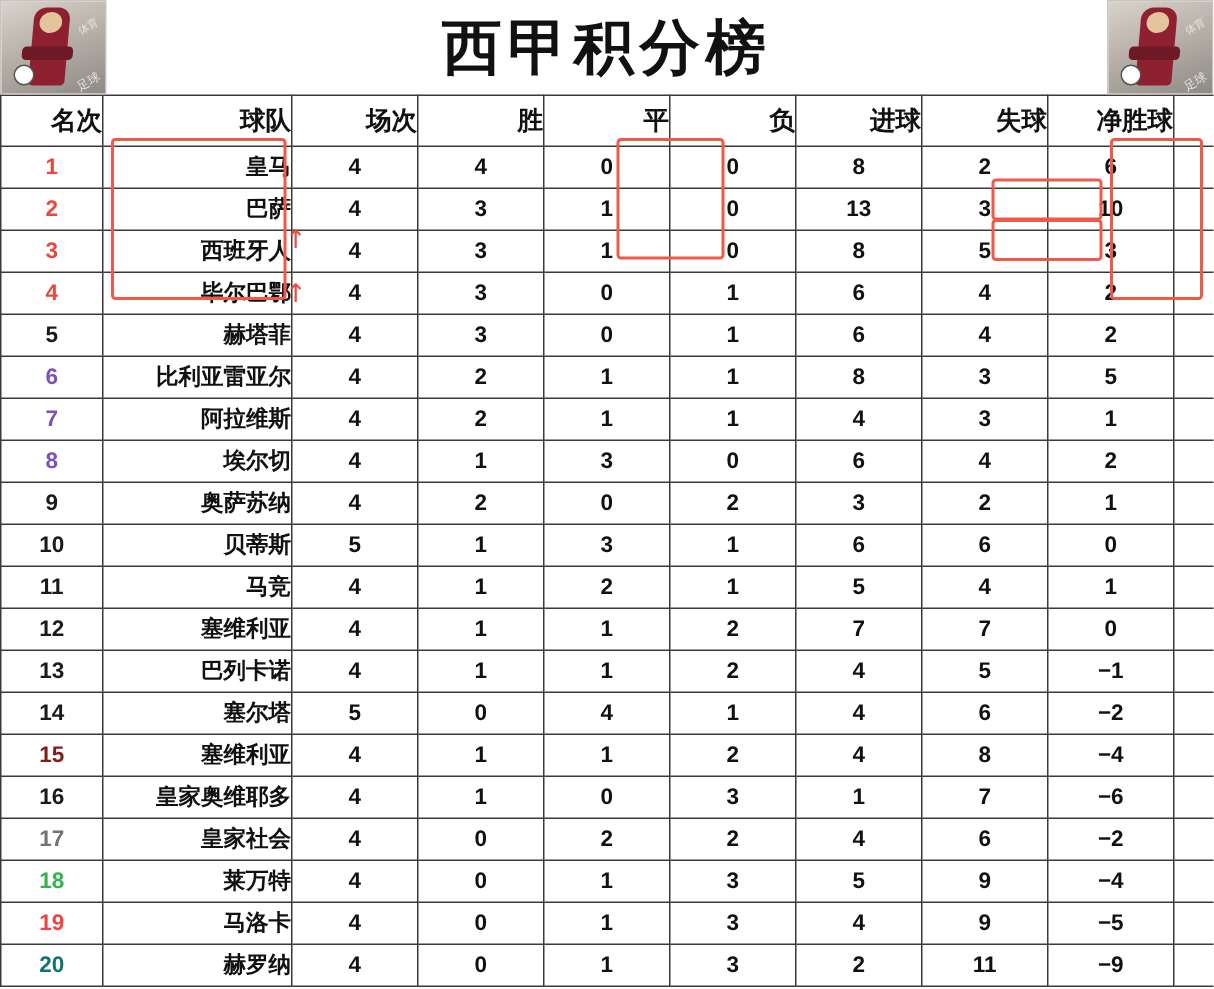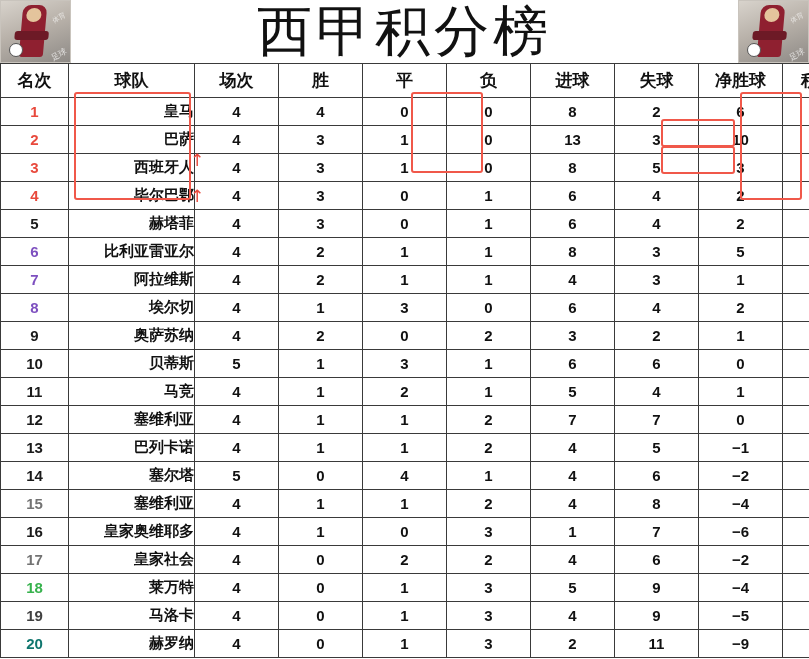--- a/index.html
+++ b/index.html
@@ -23,22 +23,22 @@
   
   .header-band {
     position: relative;
     height: 63px;
     display: flex;
     align-items: center;
     justify-content: center;
   }
   .title {
     font-family: "Liberation Serif", serif;
-    font-size: 55px;
-    font-weight: 400;
+    font-size: 40px;
+    font-weight: 700;
     letter-spacing: 4px;
     color: #111;
     line-height: 1;
     user-select: none;
   }
   .badge {
     position: absolute;
     top: 0;
     width: 71px;
     height: 63px;
@@ -123,20 +123,21 @@
     color: #111;
     height: 27px;
     padding: 0;
     font-family: "Liberation Sans", sans-serif;
     white-space: nowrap;
   }
   thead th {
     font-weight: 700;
     font-size: 17px;
     height: 33px;
+    text-align: right;
   }
   tbody td {
     font-weight: 700;
   }
   td.team {
     font-weight: 700;
     font-size: 15px;
     text-align: right;
   }
   td.rank { font-weight: 700; font-size: 15px; }
@@ -384,21 +385,21 @@
           <td>5</td>
           <td>0</td>
           <td>4</td>
           <td>1</td>
           <td>4</td>
           <td>6</td>
           <td>−2</td>
           <td>4</td>
         </tr>
         <tr>
-          <td class="rank" style="color: #737373;">15</td>
+          <td class="rank" style="color: #7f1d1d;">15</td>
           <td class="team">塞维利亚</td>
           <td>4</td>
           <td>1</td>
           <td>1</td>
           <td>2</td>
           <td>4</td>
           <td>8</td>
           <td>−4</td>
           <td>4</td>
         </tr>
@@ -432,21 +433,21 @@
           <td>4</td>
           <td>0</td>
           <td>1</td>
           <td>3</td>
           <td>5</td>
           <td>9</td>
           <td>−4</td>
           <td>1</td>
         </tr>
         <tr>
-          <td class="rank" style="color: #404040;">19</td>
+          <td class="rank" style="color: #ef4444;">19</td>
           <td class="team">马洛卡</td>
           <td>4</td>
           <td>0</td>
           <td>1</td>
           <td>3</td>
           <td>4</td>
           <td>9</td>
           <td>−5</td>
           <td>1</td>
         </tr>

